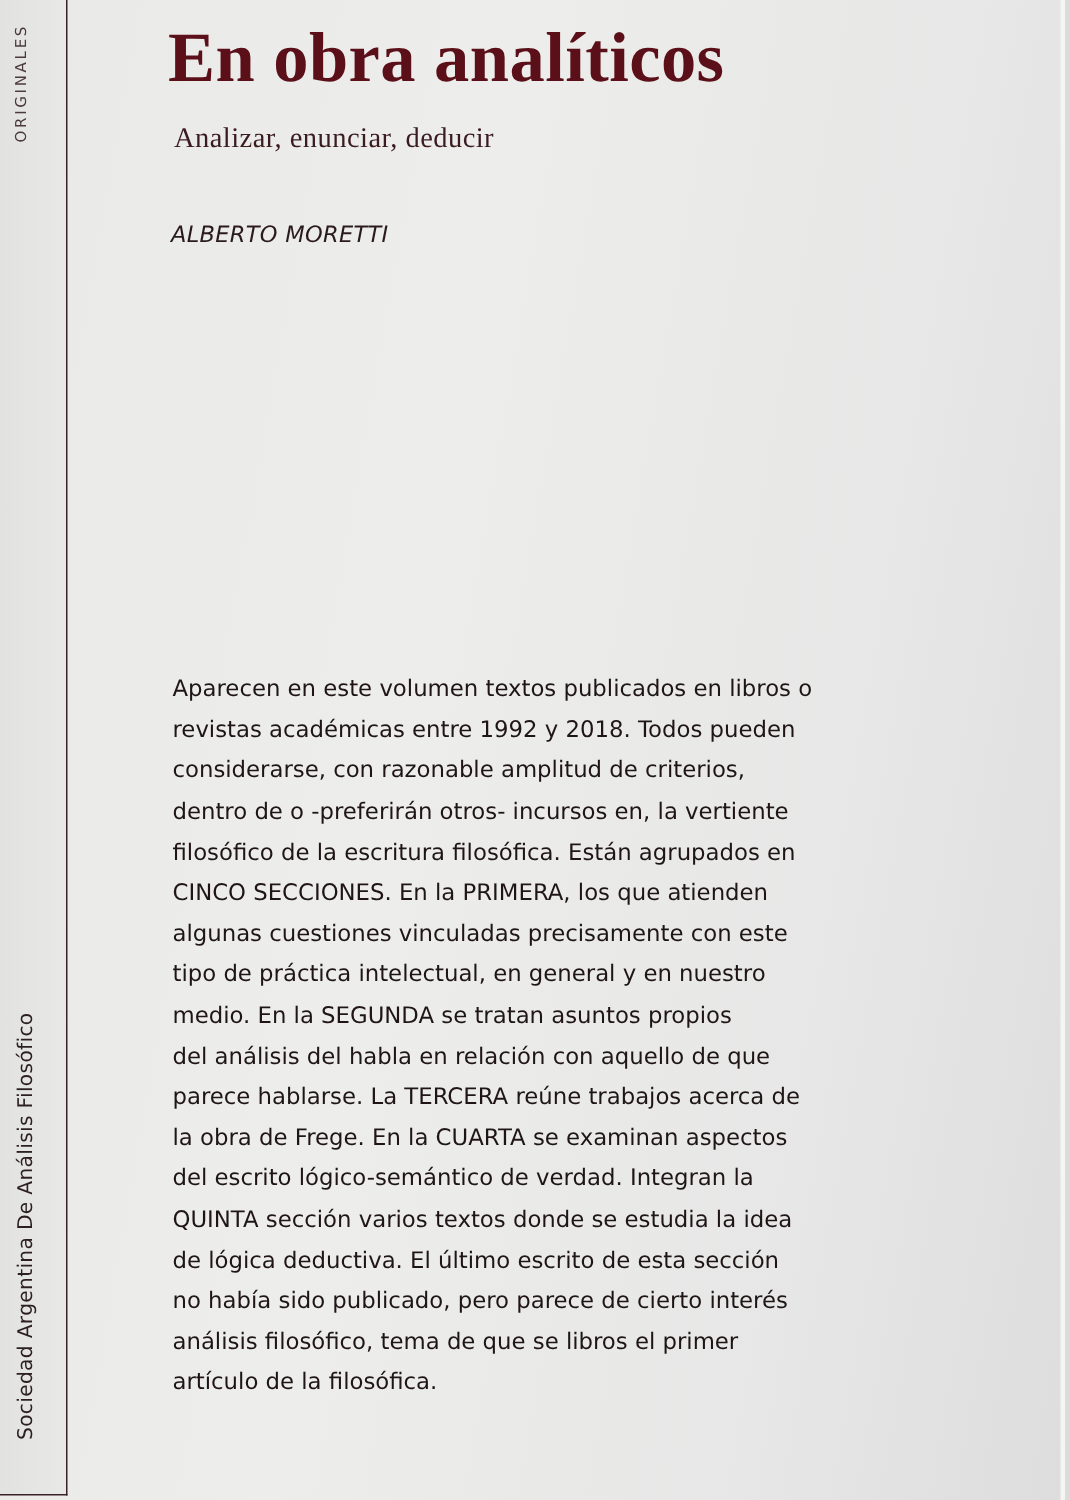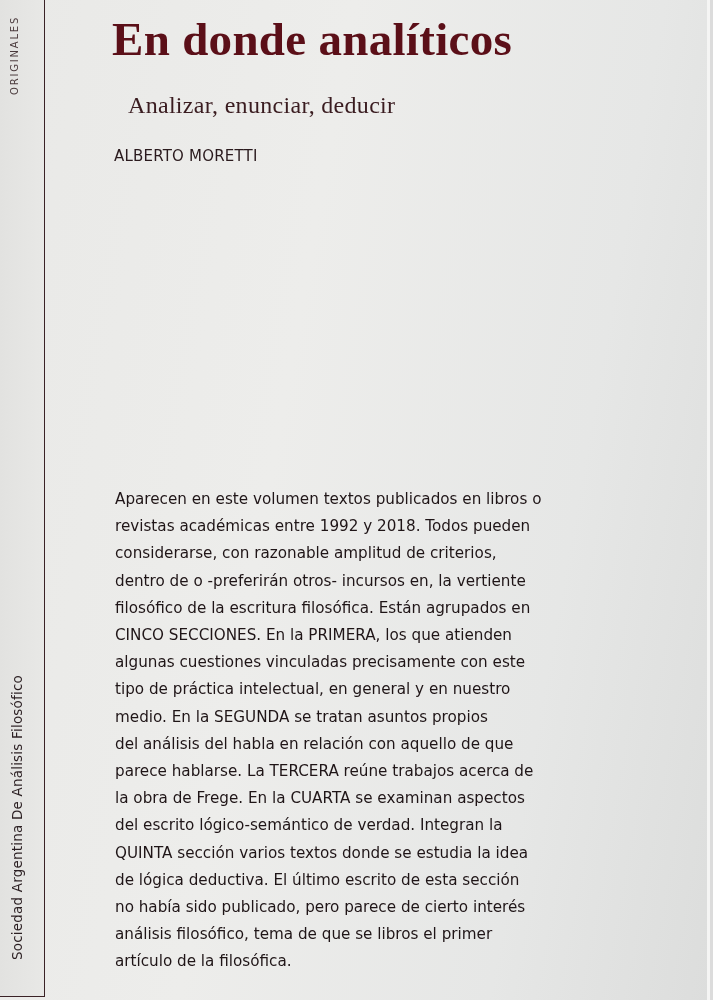--- a/index.html
+++ b/index.html
@@ -70,68 +70,68 @@
       font-size: 47px;
       line-height: 52px;
       color: #5b0f18;
       letter-spacing: 0.3px;
       white-space: nowrap;
     }
     .subtitle {
       position: absolute;
       left: 112px;
       top: 72px;
-      margin: 16px;
+      margin: 4px;
       font-family: "Liberation Serif", "DejaVu Serif", serif;
       font-weight: normal;
-      font-size: 24px;
+      font-size: 19px;
       line-height: 34px;
       color: #3a1c20;
       letter-spacing: 0.3px;
       white-space: nowrap;
     }
     .author {
       position: absolute;
       left: 114px;
       top: 147px;
       font-family: "DejaVu Sans", sans-serif;
       font-size: 15px;
       line-height: 18px;
       color: #2a1a1d;
       letter-spacing: 0.2px;
       white-space: nowrap;
+      font-style: italic;
     }
     .blurb {
       position: absolute;
       left: 115px;
       top: 446px;
       width: 480px;
       font-family: "DejaVu Sans", sans-serif;
       font-size: 15.2px;
       line-height: 27.2px;
       color: #1f1517;
-      margin-top: 40px;
     }
     .blurb .line {
       display: block;
       white-space: nowrap;
     }
   </style>
 </head>
 <body>
 
 <div class="page">
   <div class="page-edge"></div>
 
   <div class="spine">
     <span class="spine-label spine-series">ORIGINALES</span>
     <span class="spine-label spine-publisher">Sociedad Argentina De Análisis Filosófico</span>
   </div>
 
-  <h1 class="title">En donde analíticos</h1>
+  <h1 class="title">En obra analíticos</h1>
   <h2 class="subtitle">Analizar, enunciar, deducir</h2>
   <div class="author">ALBERTO MORETTI</div>
 
   <div class="blurb">
     <span class="line">Aparecen en este volumen textos publicados en libros o</span>
     <span class="line">revistas académicas entre 1992 y 2018. Todos pueden</span>
     <span class="line">considerarse, con razonable amplitud de criterios,</span>
     <span class="line">dentro de o -preferirán otros- incursos en, la vertiente</span>
     <span class="line">filosófico de la escritura filosófica. Están agrupados en</span>
     <span class="line">CINCO SECCIONES. En la PRIMERA, los que atienden</span>

